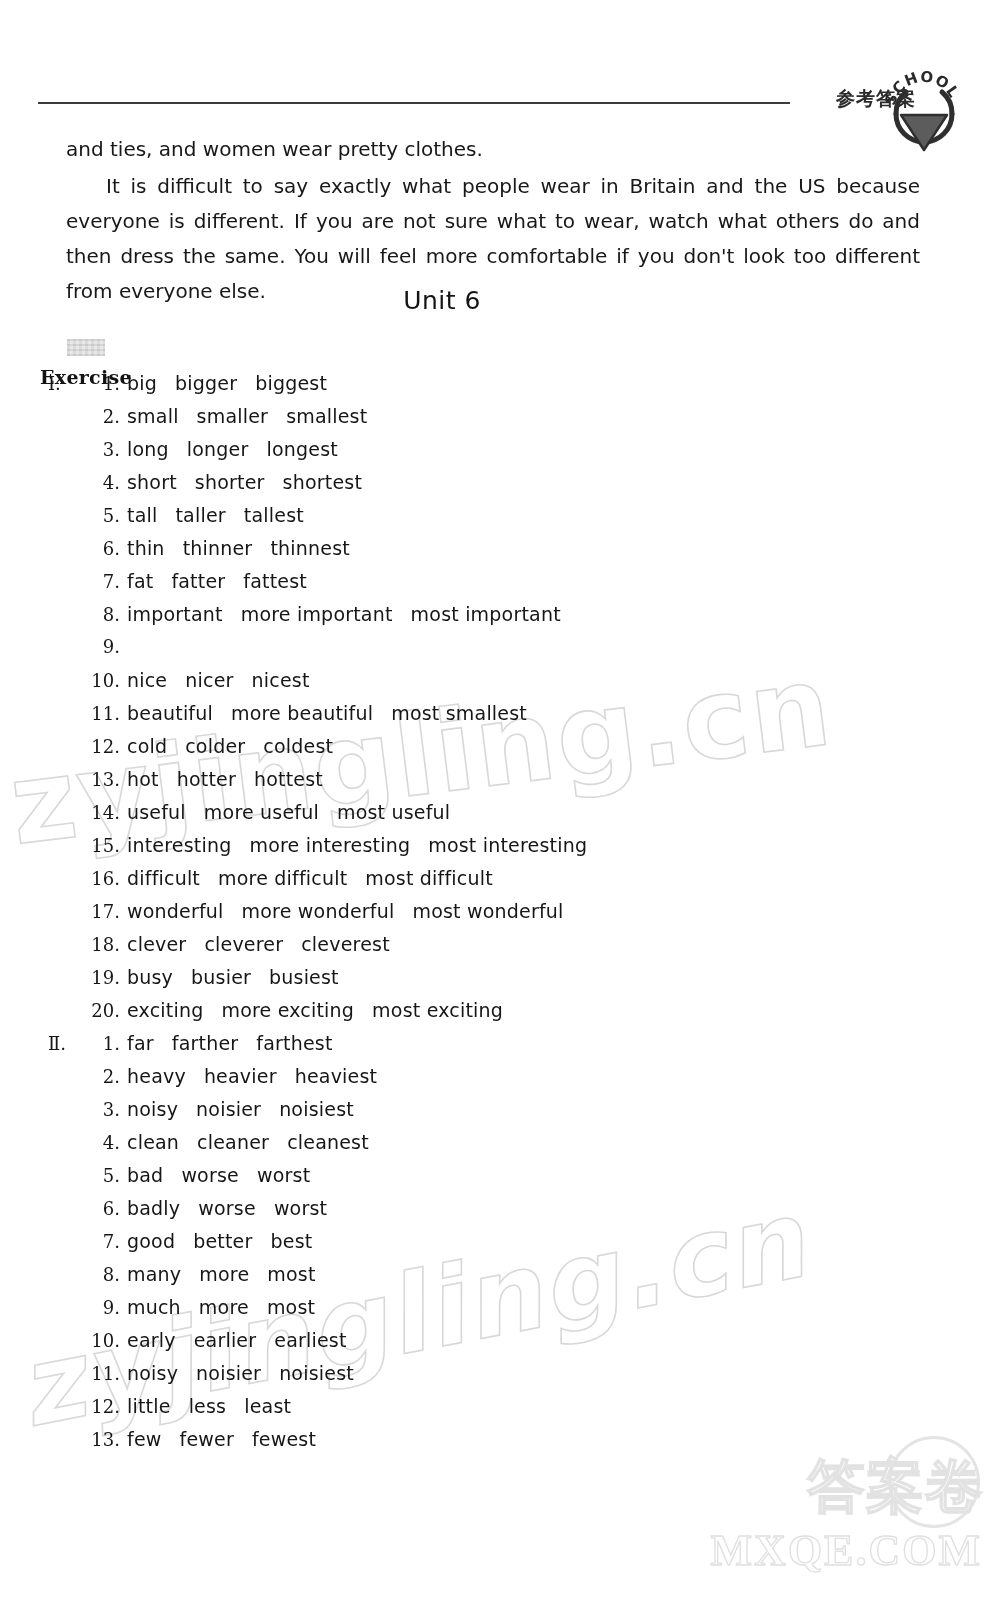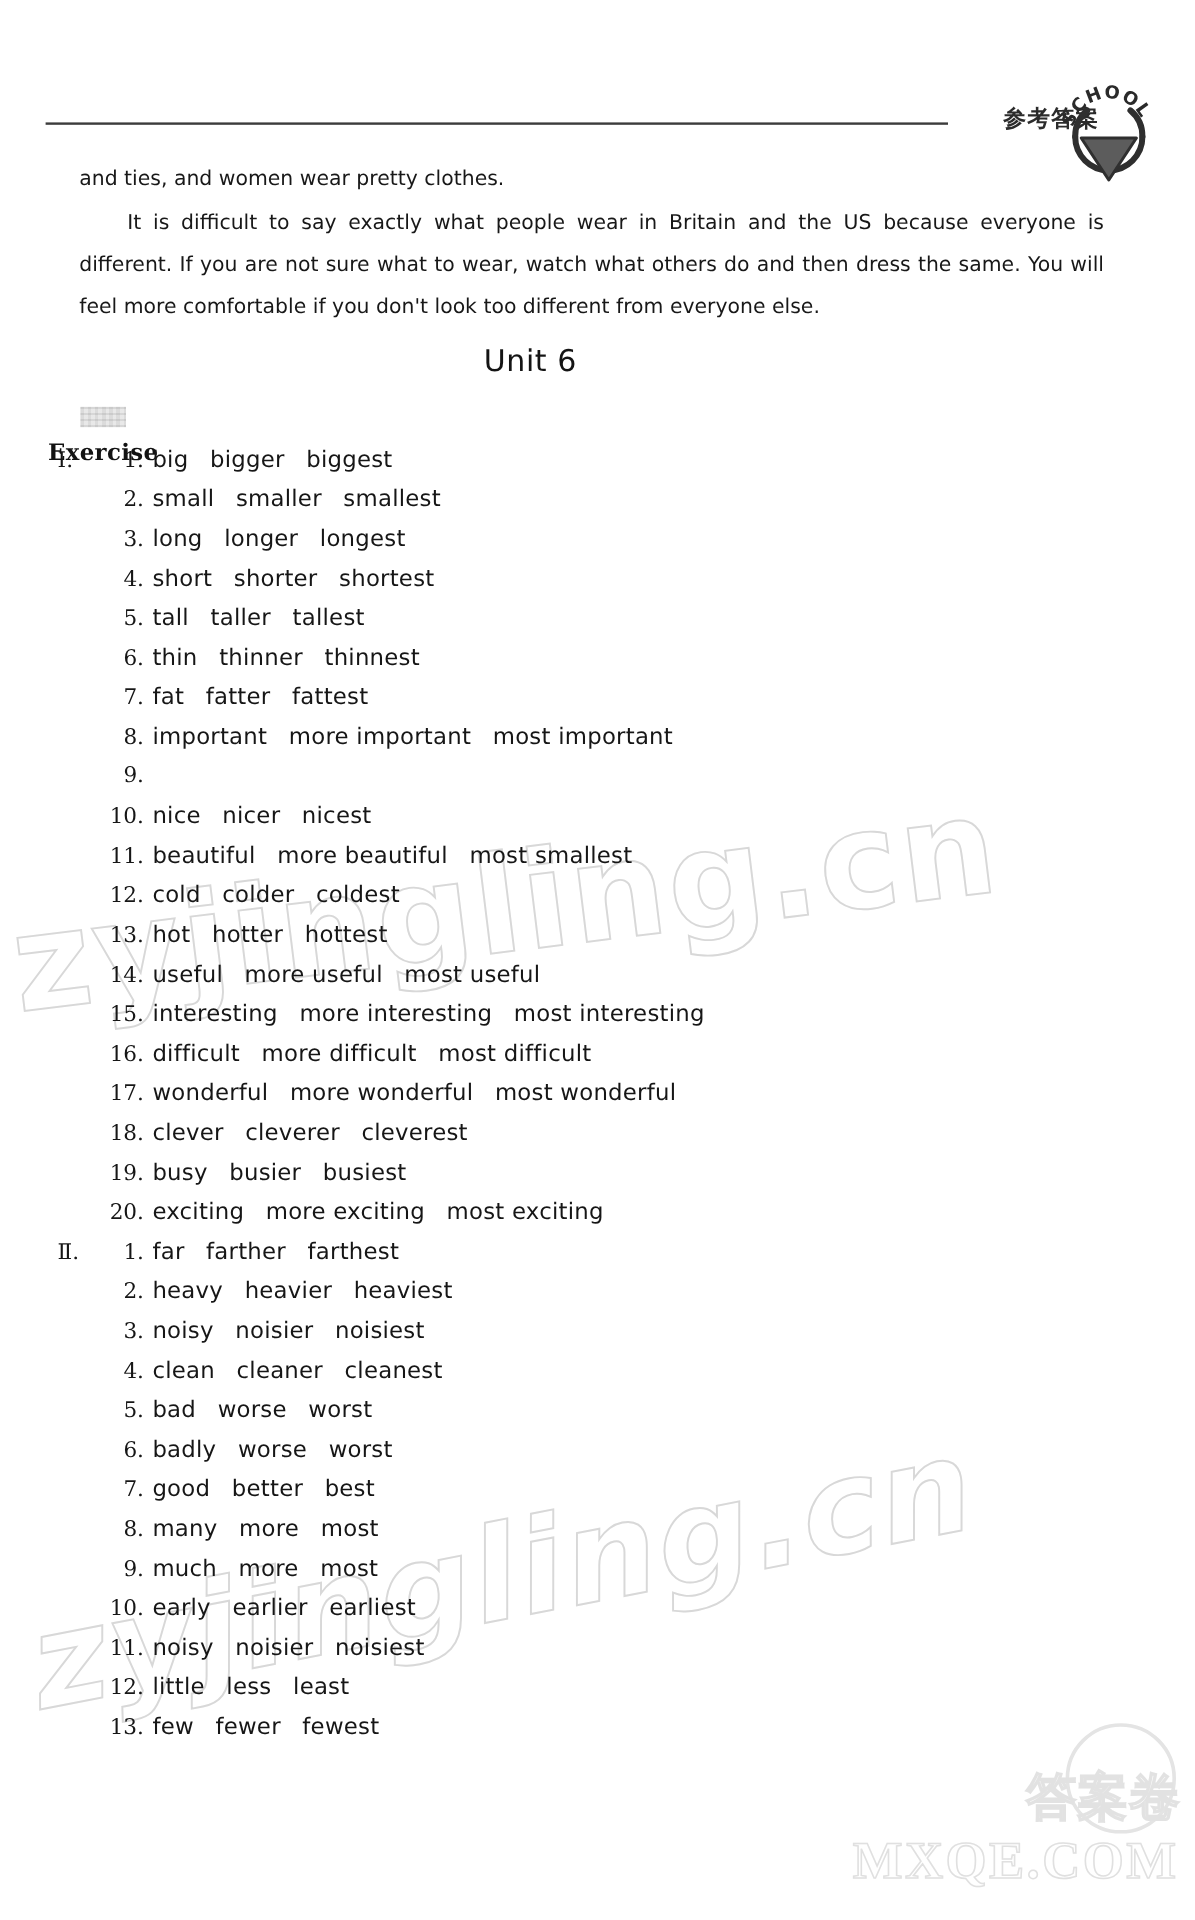--- a/index.html
+++ b/index.html
@@ -44,21 +44,21 @@
     left: 20px;
     top: 1250px;
     font-size: 108px;
     letter-spacing: 2px;
     font-style: italic;
     transform: rotate(-11deg);
   }
   .wm-footer {
     right: 12px;
     bottom: 74px;
-    font-size: 42px;
+    font-size: 58px;
     letter-spacing: 1px;
     -webkit-text-stroke: 1.4px #e2e2e2;
     font-family: "DejaVu Serif", "Liberation Serif", serif;
   }
   .wm-footer2 {
     right: 14px;
     bottom: 24px;
     font-size: 44px;
     letter-spacing: 2px;
     -webkit-text-stroke: 1.3px #e0e0e0;
@@ -115,21 +115,21 @@
   }
 
   
   .para-block {
     position: absolute;
     left: 66px;
     top: 132px;
     width: 866px;
   }
   .para {
-    font-size: 17px;
+    font-size: 20px;
     line-height: 35px;
     color: #181818;
     text-align: justify;
     text-justify: inter-word;
     margin: 0 12px 0 0;
   }
   .para.cont { text-indent: 0; }
   .para.indented { text-indent: 40px; margin-top: 2px; }
 
   

